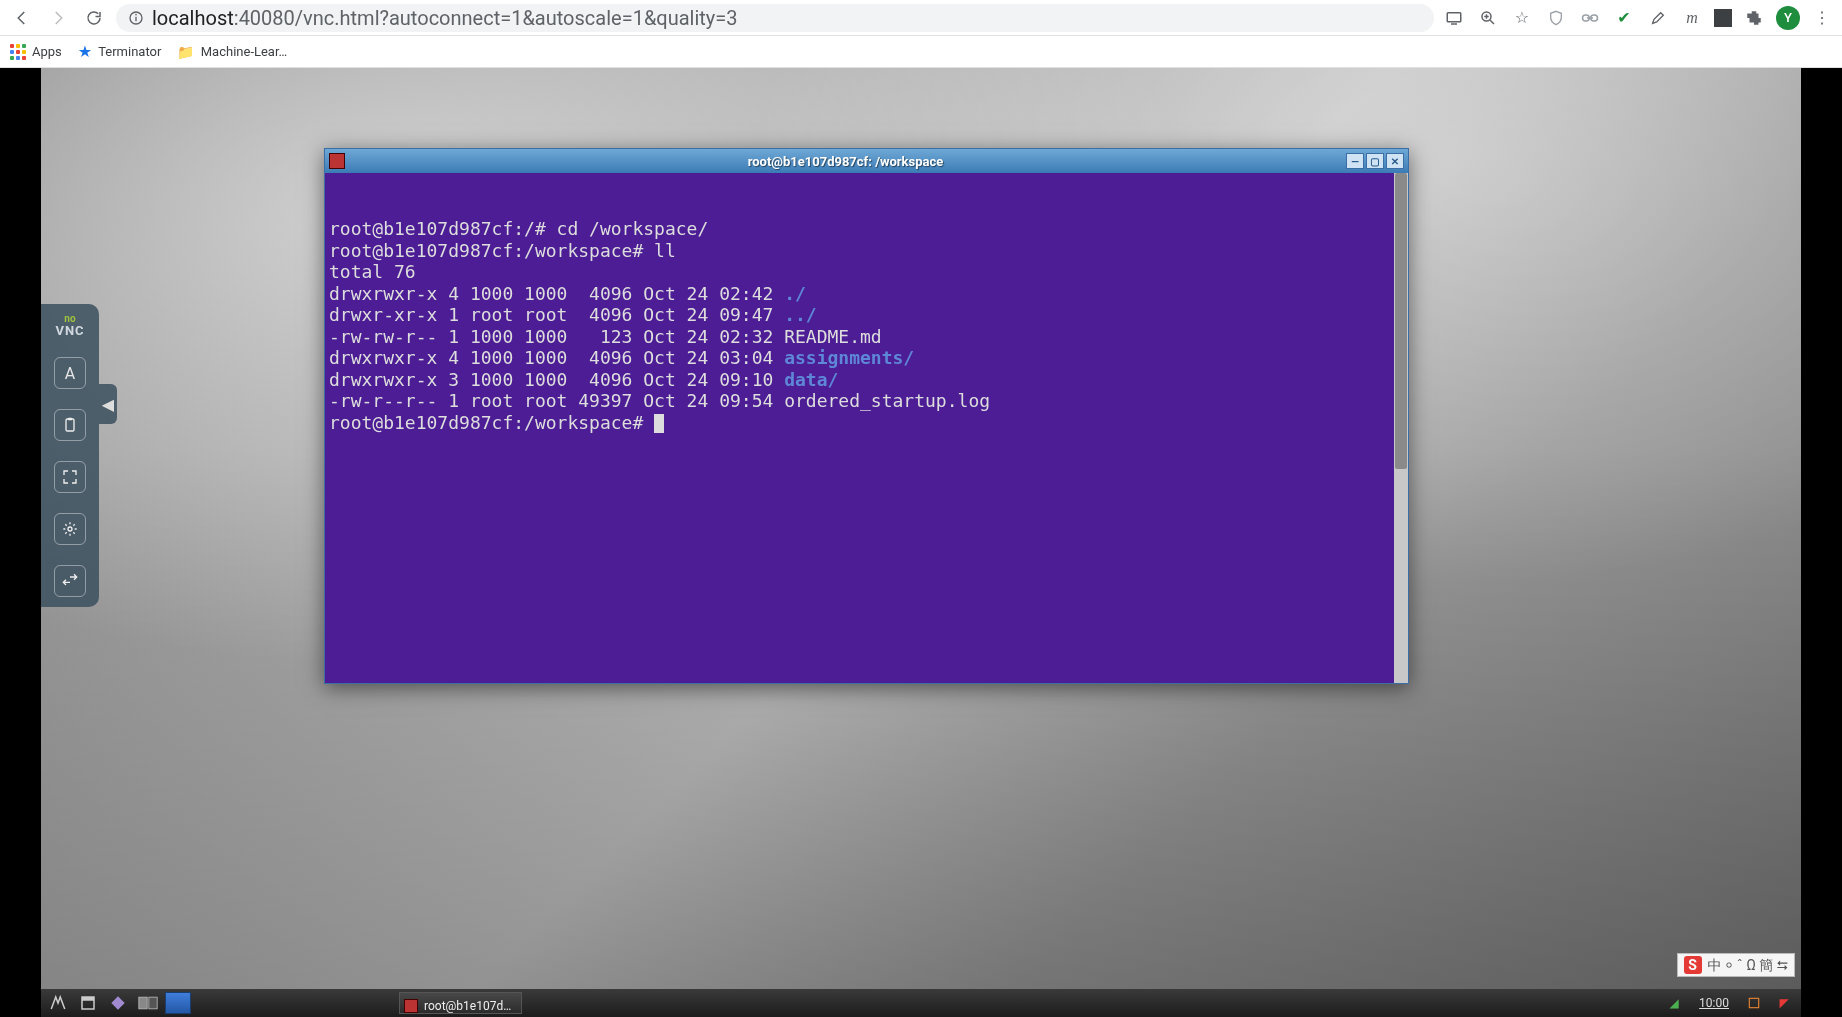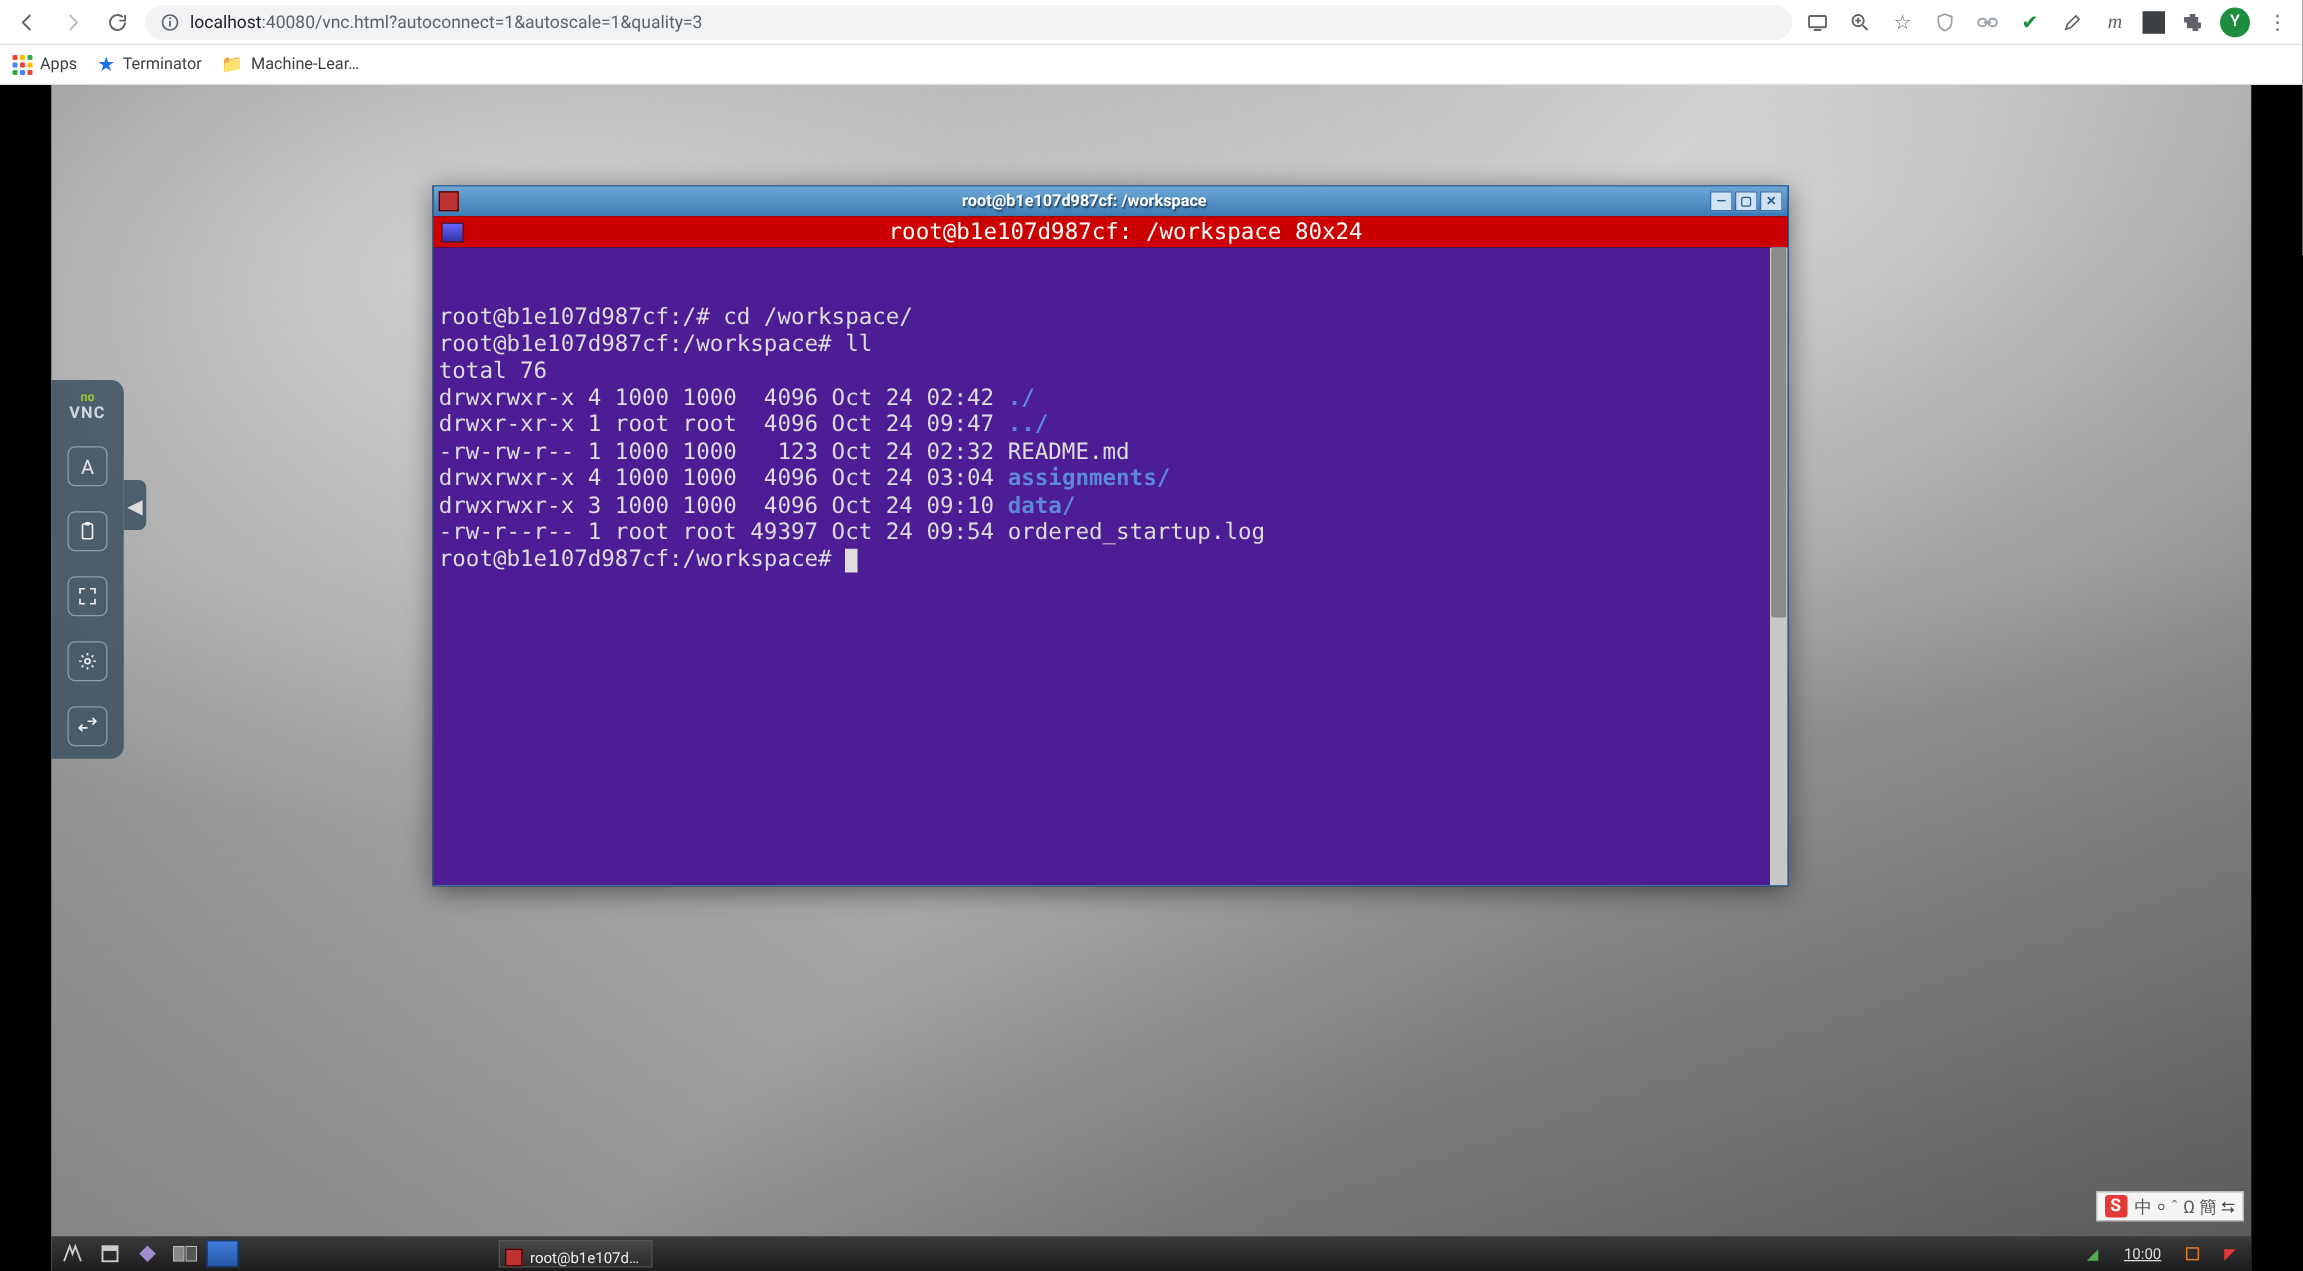--- a/index.html
+++ b/index.html
@@ -31,21 +31,21 @@
 .nav-btn.disabled { color: #bdbdbd; }
 .address-bar {
   flex: 1;
   height: 28px;
   background: #f1f3f4;
   border-radius: 14px;
   display: flex;
   align-items: center;
   padding: 0 12px;
   color: #5f6368;
-  font-size: 14px;
+  font-size: 20px;
   gap: 8px;
 }
 .address-bar .url-text { color: #202124; }
 .address-bar .url-host { color: #202124; }
 .address-bar .url-path { color: #5f6368; }
 .toolbar-icons { display: flex; gap: 10px; align-items: center; }
 .toolbar-icon {
   width: 24px; height: 24px;
   display: flex; align-items: center; justify-content: center;
   color: #5f6368; cursor: pointer;
@@ -159,21 +159,21 @@
 .desktop-icon .label {
   background: rgba(120,150,180,.7);
   color:#fff; font-size:18px;
   padding:2px 6px;
   display:inline-block;
 }
 
 
 .term-window {
   position: absolute;
-  left: 305px; top: 80px;
+  left: 283px; top: 80px;
   width: 1085px;
   background: #000;
   border: 1px solid #3b6ea5;
   box-shadow: 0 4px 20px rgba(0,0,0,.5);
 }
 .term-titlebar {
   height: 24px;
   background: linear-gradient(#6fa8d6, #3b7bb5);
   display:flex; align-items:center;
   padding: 0 4px;
@@ -413,24 +413,20 @@
     <div class="term-window">
       <div class="term-titlebar">
         <div class="app-ico"></div>
         <div class="title">root@b1e107d987cf: /workspace</div>
         <div class="win-btns">
           <div class="win-btn">—</div>
           <div class="win-btn">▢</div>
           <div class="win-btn">✕</div>
         </div>
       </div>
-      <div class="term-tabbar">
-        <div class="tab-ico"></div>
-        <div class="tab-label">root@b1e107d987cf: /workspace 80x24</div>
-      </div>
       <div class="term-body" id="term-body">
         <div>root@b1e107d987cf:/# cd /workspace/</div><div>root@b1e107d987cf:/workspace# ll</div><div>total 76</div><div>drwxrwxr-x 4 1000 1000  4096 Oct 24 02:42 <span class="dir">./</span></div><div>drwxr-xr-x 1 root root  4096 Oct 24 09:47 <span class="dir">../</span></div><div>-rw-rw-r-- 1 1000 1000   123 Oct 24 02:32 README.md</div><div>drwxrwxr-x 4 1000 1000  4096 Oct 24 03:04 <span class="dir">assignments/</span></div><div>drwxrwxr-x 3 1000 1000  4096 Oct 24 09:10 <span class="dir">data/</span></div><div>-rw-r--r-- 1 root root 49397 Oct 24 09:54 ordered_startup.log</div><div>root@b1e107d987cf:/workspace# <span class="cursor"></span></div><div class="term-scroll"><div class="thumb"></div></div>
       </div>
     </div>
 
     <div class="linux-taskbar">
       <div class="tb-btn">
           <svg width="18" height="18" viewBox="0 0 24 24">
             <path d="M3 20l6-16 3 8 3-8 6 16" fill="none" stroke="#ccc" stroke-width="2"></path>
           </svg>

